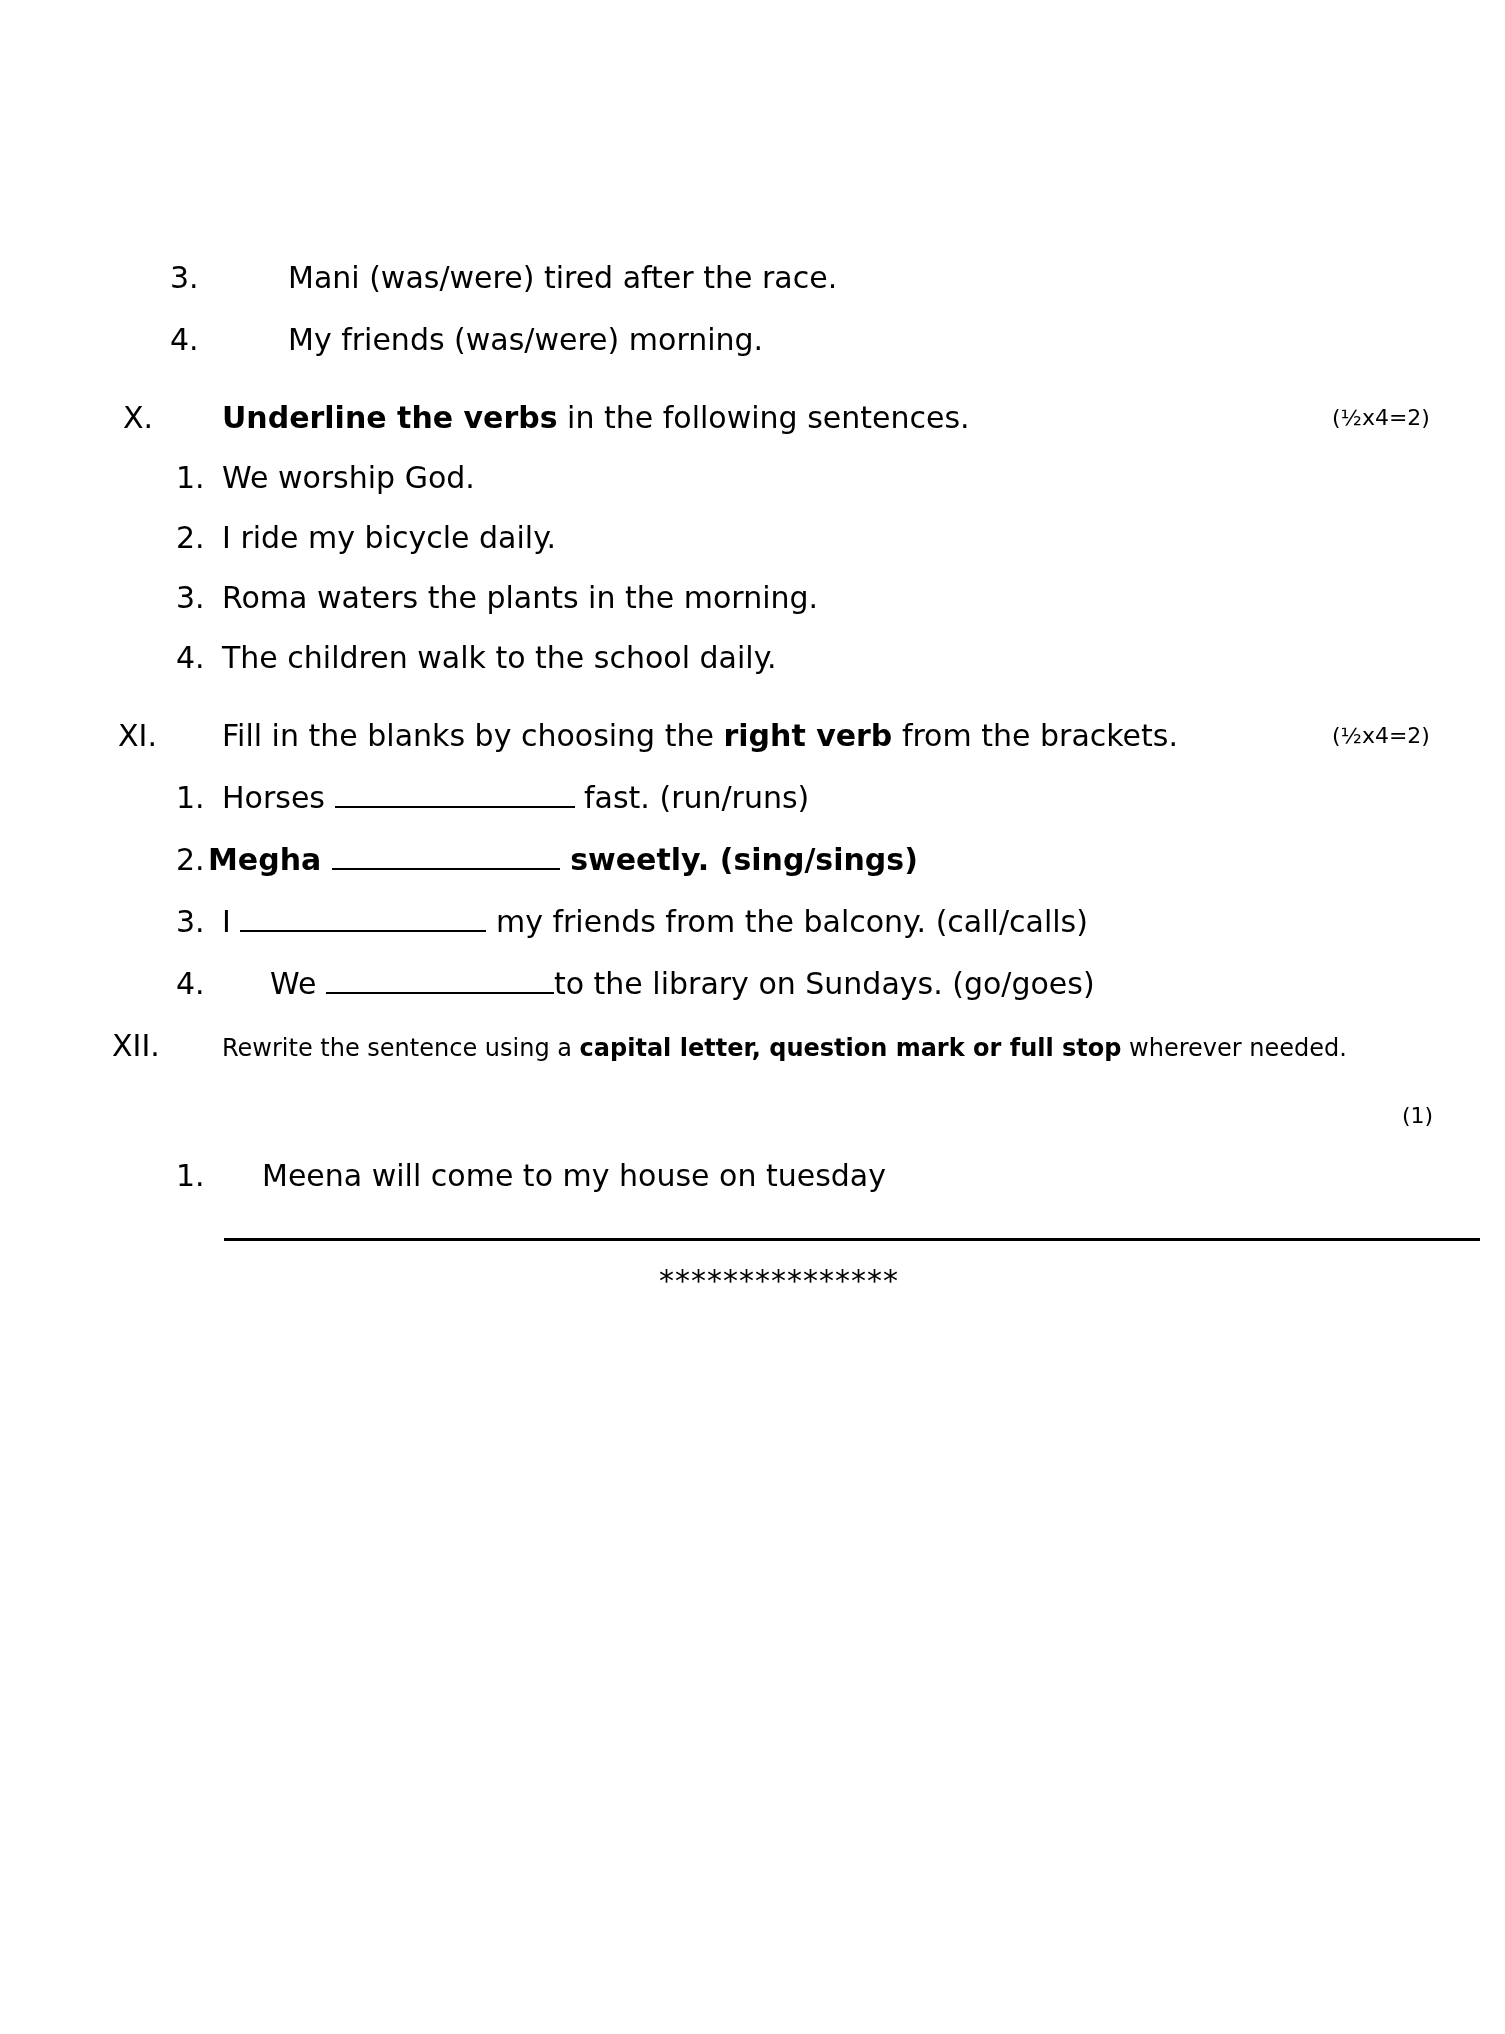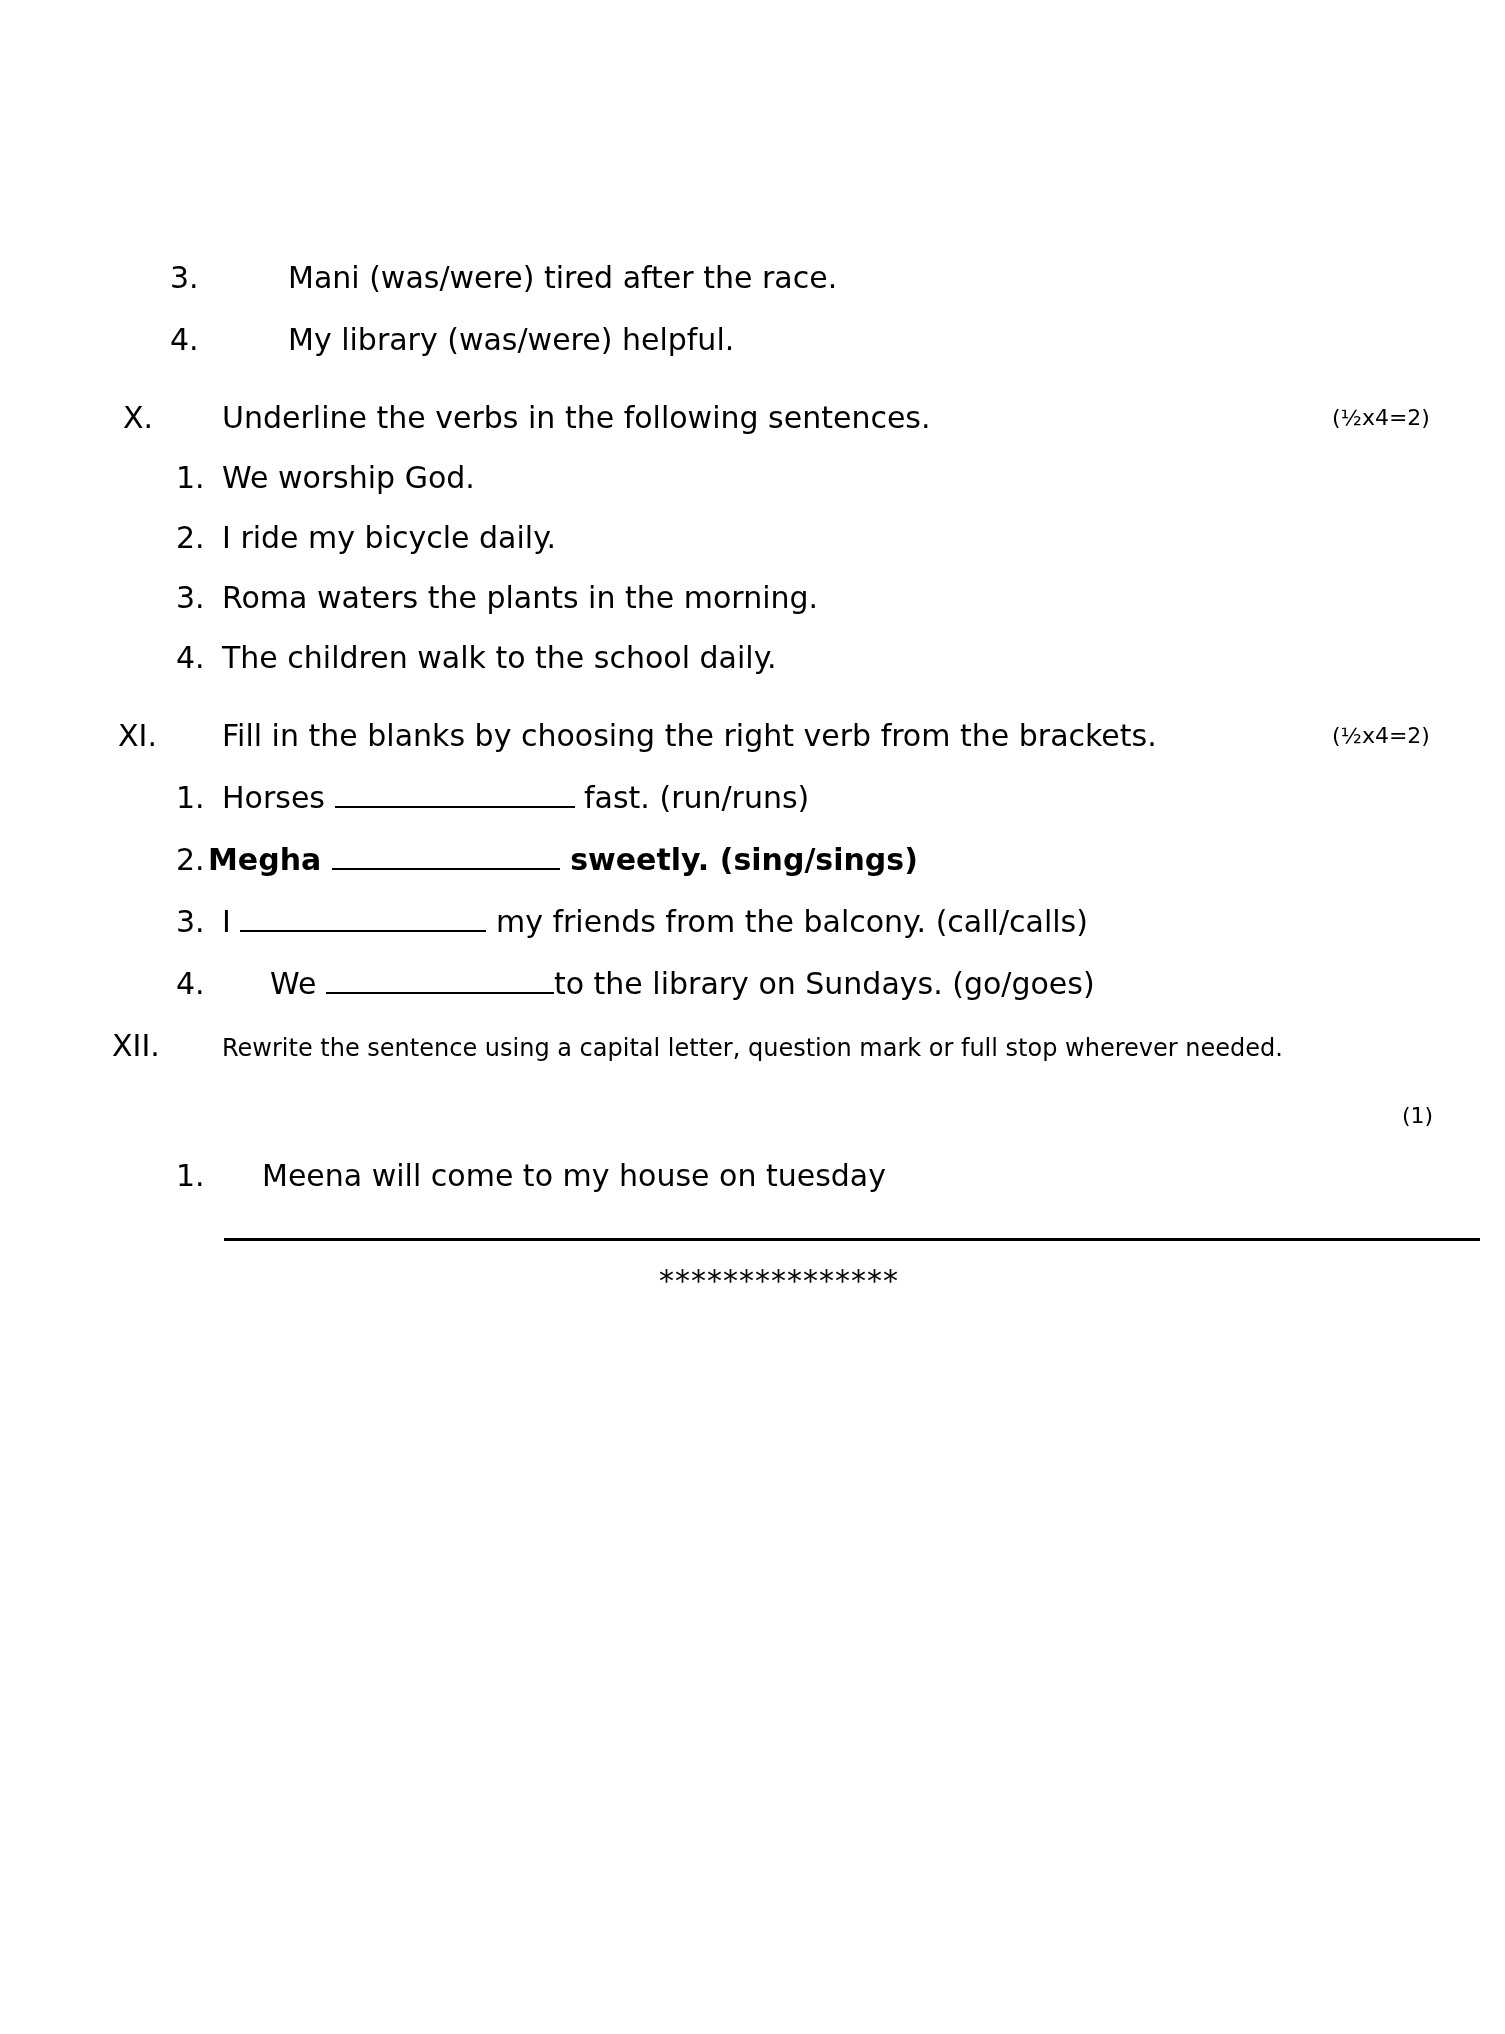--- a/index.html
+++ b/index.html
@@ -65,21 +65,21 @@
   }
 
   .marks {
     position: absolute;
     font-size: 22px;
     line-height: 36px;
     white-space: nowrap;
   }
 
   b, .b {
-    font-weight: normal;
+    font-weight: bold;
   }
 
   .blank {
     display: inline-block;
     border-bottom: 2px solid #000;
     vertical-align: baseline;
   }
 
   .hr {
     position: absolute;
@@ -99,21 +99,21 @@
 </head>
 <body>
 
 <div class="page">
   <div class="doc">
 
     <span class="marker" style="left:170px; top:260px;">3.</span>
     <span class="row" style="left:288px; top:260px;text-align:right;">Mani (was/were) tired after the race.</span>
 
     <span class="marker" style="left:170px; top:322px;">4.</span>
-    <span class="row" style="left:288px; top:322px;">My library (was/were) helpful.</span>
+    <span class="row" style="left:288px; top:322px;">My friends (was/were) morning.</span>
 
     <span class="roman" style="left:123px; top:400px;">X.</span>
     <span class="row" style="left:222px; top:400px;"><b class="b">Underline the verbs</b><span> in the following sentences.</span></span>
     <span class="marks" style="left:1332px; top:400px;">(½x4=2)</span>
 
     <span class="marker" style="left:176px; top:460px;">1.</span>
     <span class="row" style="left:222px; top:460px;">We worship God.</span>
 
     <span class="marker" style="left:176px; top:520px;">2.</span>
     <span class="row" style="left:222px; top:520px;">I ride my bicycle daily.</span>

